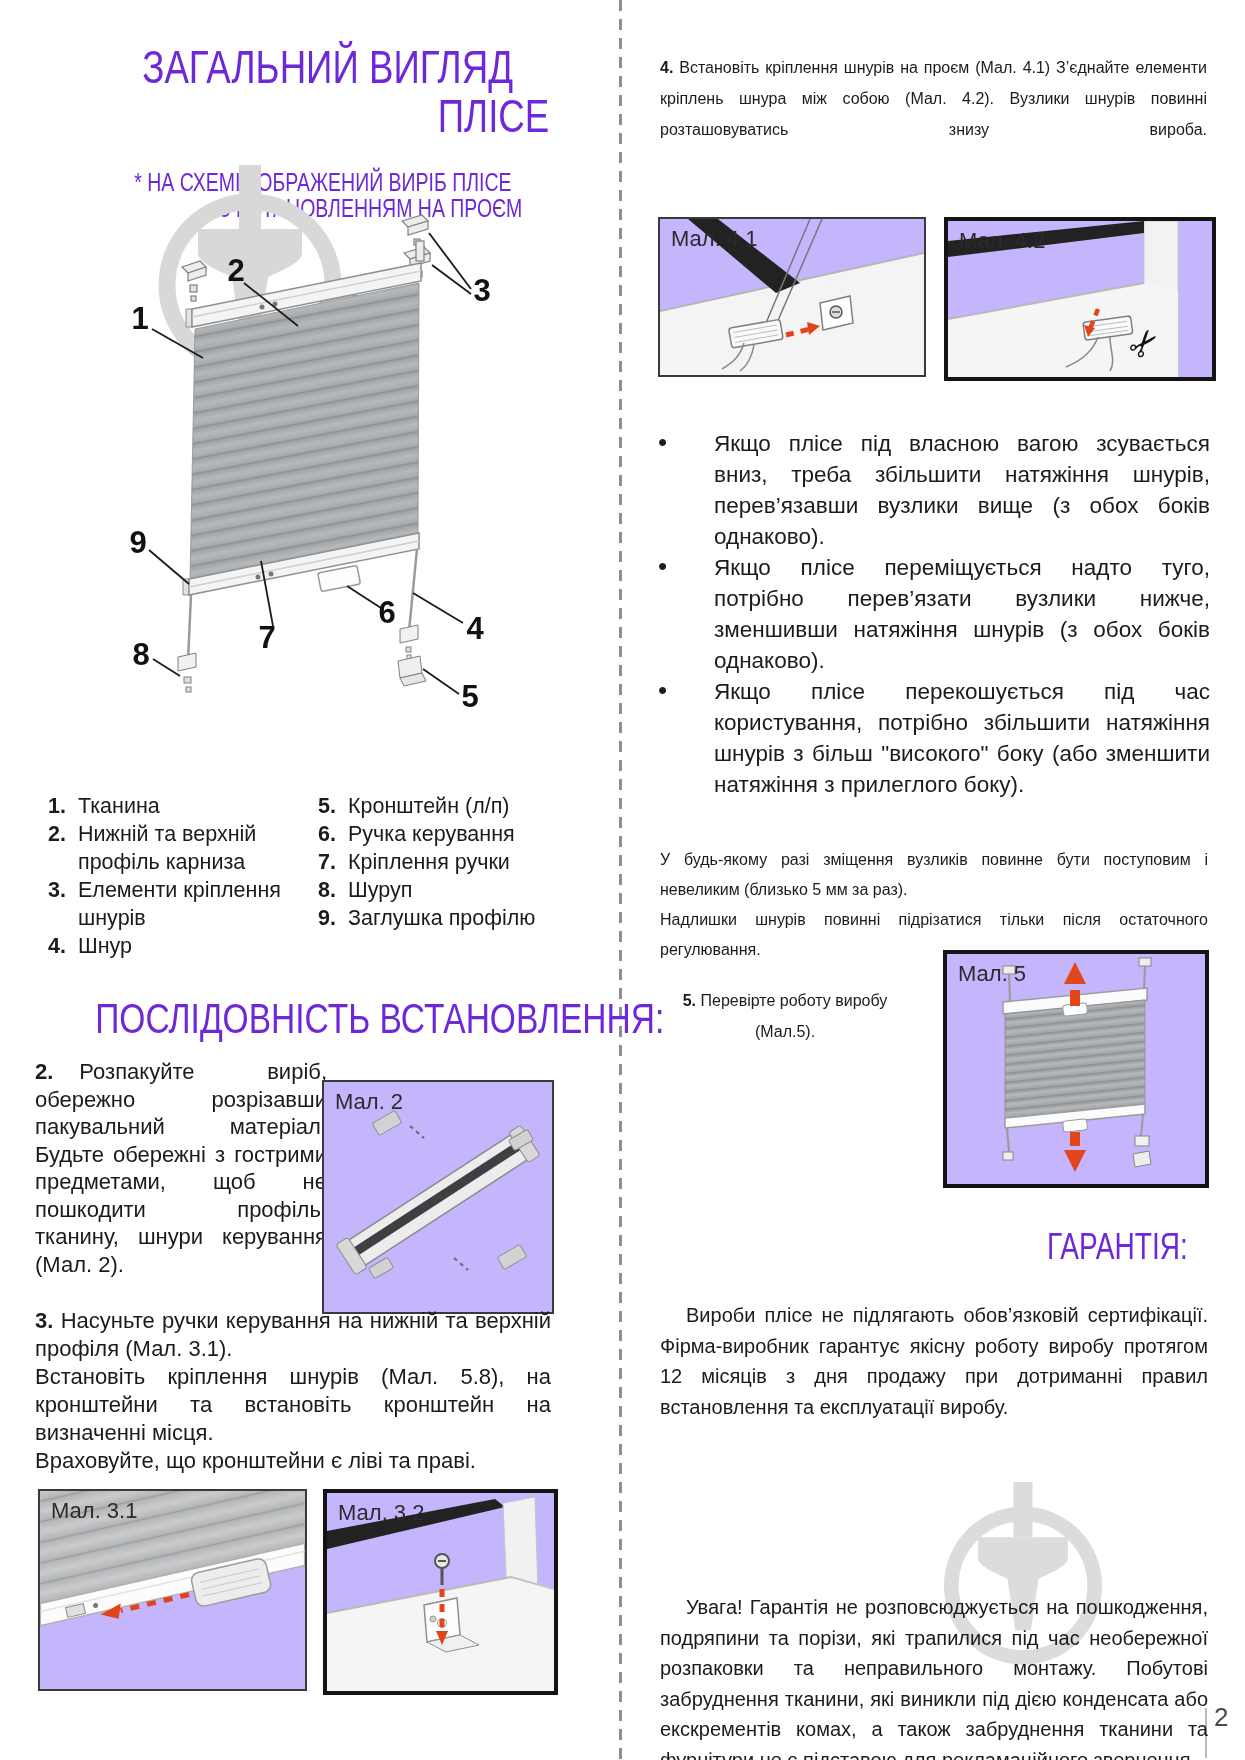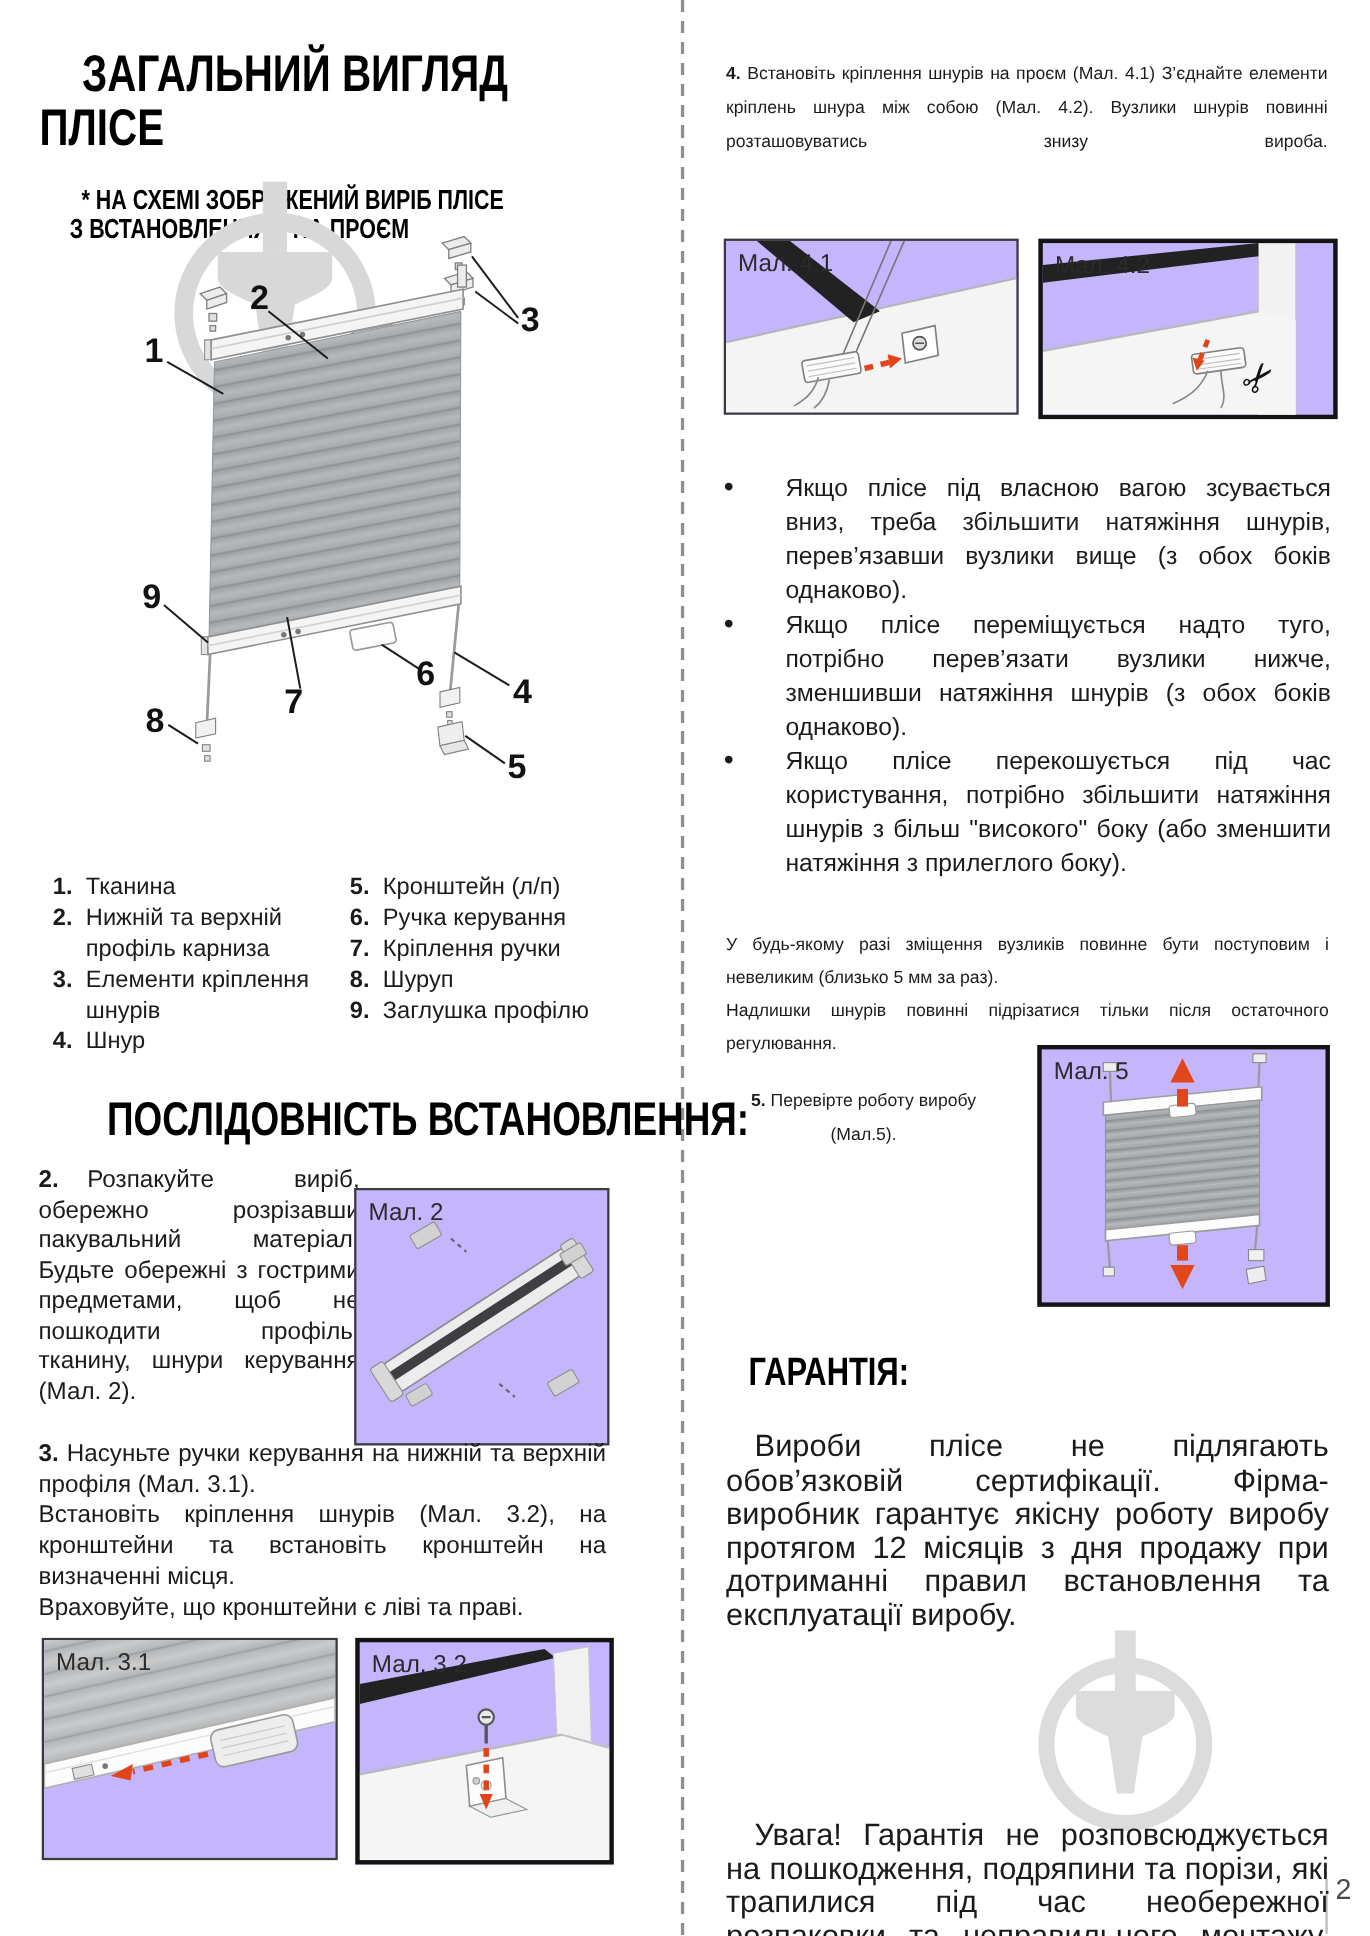--- a/index.html
+++ b/index.html
@@ -1,20 +1,20 @@
 <!DOCTYPE html>
 <html><head>
 <meta charset="utf-8">
 <style>
   html,body{margin:0;padding:0;background:#ffffff;}
   .page{position:relative;width:1245px;height:1760px;background:#fff;overflow:hidden;
         font-family:"Liberation Sans",sans-serif;color:#1b1b1b;}
   .abs{position:absolute;}
   
-  .hd{font-weight:700;color:#000000;text-align:left;line-height:1.05;}
+  .hd{font-weight:400;color:#6d28d9;text-align:right;line-height:1.05;}
   .sq{display:inline-block;transform:scaleX(0.78);transform-origin:50% 50%;white-space:nowrap;}
   .h-title{font-size:47px;}
   .h-sub{font-size:25px;}
   .h-seq{font-size:43px;}
   .h-war{font-size:36px;}
   
   .body-t{font-size:22px;line-height:27.5px;text-align:justify;}
   .body-r{font-size:16px;line-height:31px;text-align:justify;}
   .stepnum{font-weight:700;}
   .gap{margin-right:26px;}
@@ -28,21 +28,21 @@
   .bullet .dot{position:absolute;left:10px;top:-1px;font-size:26px;}
   
   .figbox{position:absolute;background:#c4b5fd;border:2px solid #3a3a3a;}
   .figbox.thick{border:4px solid #141414;}
   .figlabel{position:absolute;left:11px;top:7px;font-size:22px;color:#2b2b2b;z-index:3;}
   .figsvg{position:absolute;left:0;top:0;width:100%;height:100%;}
   
   .divider{left:619px;top:0;width:3px;height:1760px;
            background:repeating-linear-gradient(180deg,#8f8f8f 0 11px,transparent 11px 19px);}
   
-  .war-p{font-size:28px;line-height:30.5px;text-align:justify;text-indent:26px;position:relative;z-index:2;}
+  .war-p{font-size:20px;line-height:30.5px;text-align:justify;text-indent:26px;position:relative;z-index:2;}
   .pagenum{font-size:26px;color:#4a4a4a;}
   .pagebar{width:2px;height:50px;background:#b9b9b9;}
   .z2{z-index:2;}
 </style>
 </head>
 <body>
 
 <div class="page">
 
   <div class="abs divider"></div>
@@ -188,21 +188,21 @@
       </g>
       <g stroke="#666" stroke-width="2" stroke-dasharray="4 4">
         <line x1="86" y1="44" x2="100" y2="56"></line>
           <line x1="130" y1="176" x2="144" y2="188"></line>
       </g>
     </svg>
   </div>
 
   <div class="abs body-t" style="left:35px;top:1307px;width:516px;line-height:28px;">
     <p><span class="stepnum">3.</span> <span>Насуньте ручки керування на нижній та верхній профіля (Мал. 3.1).</span></p>
-    <p><span>Встановіть кріплення шнурів (Мал. 3.2), на кронштейни та встановіть кронштейн на визначенні місця.</span></p>
+    <p><span>Встановіть кріплення шнурів (Мал. 5.8), на кронштейни та встановіть кронштейн на визначенні місця.</span></p>
     <p><span>Враховуйте, що кронштейни є ліві та праві.</span></p>
   </div>
 
   <div class="figbox" style="left:38px;top:1489px;width:265px;height:198px;">
     <div class="figlabel">Мал. 3.1</div>
     <svg class="figsvg" viewBox="0 0 263 197">
       <defs>
         <linearGradient id="pl31" gradientUnits="userSpaceOnUse" x1="0" y1="0" x2="4.4" y2="19.5" spreadMethod="repeat">
           <stop offset="0" stop-color="#c9cbcd"></stop>
             <stop offset="0.42" stop-color="#b5b7b9"></stop>

